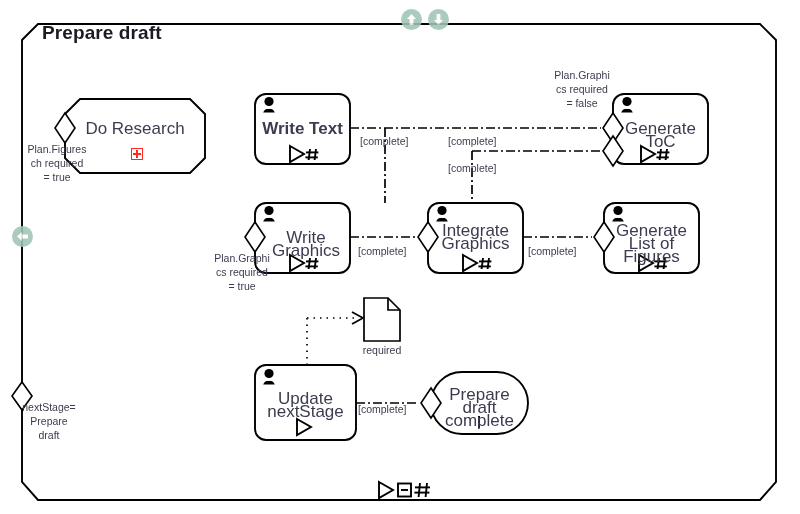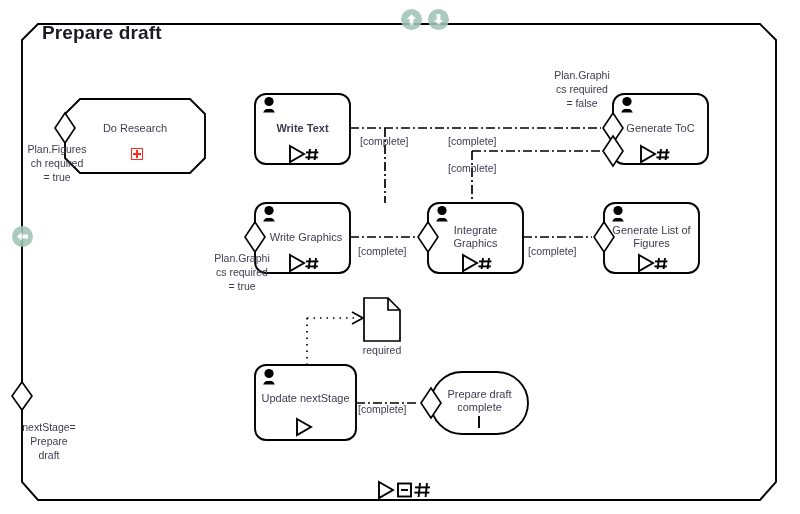--- a/index.html
+++ b/index.html
@@ -29,21 +29,21 @@
     left: 42px;
     top: 22px;
     font-size: 19px;
     font-weight: bold;
     color: #1b1b24;
     letter-spacing: 0.1px;
     white-space: nowrap;
   }
   .node-label {
     position: absolute;
-    font-size: 11px;
+    font-size: 17px;
     color: #3c3c50;
     text-align: center;
     line-height: 13px;
     white-space: pre-line;
     pointer-events: none;
   }
   .guard-label {
     position: absolute;
     font-size: 10.5px;
     color: #3c3c50;
@@ -276,21 +276,21 @@
 
   <div class="guard-label" style="left:14px; top:142px; width:86px;">Plan.Figures
 ch required
 = true</div>
   <div class="guard-label" style="left:199px; top:251px; width:86px;">Plan.Graphi
 cs required
 = true</div>
   <div class="guard-label" style="left:541px; top:68px; width:82px;">Plan.Graphi
 cs required
 = false</div>
-  <div class="guard-label" style="left:8px; top:420px; width:82px;">nextStage=
+  <div class="guard-label" style="left:8px; top:400px; width:82px;">nextStage=
 Prepare
 draft</div>
 
   <div class="edge-label" style="left:360px; top:135px;">[complete]</div>
   <div class="edge-label" style="left:448px; top:135px;">[complete]</div>
   <div class="edge-label" style="left:448px; top:162px;">[complete]</div>
   <div class="edge-label" style="left:358px; top:245px;">[complete]</div>
   <div class="edge-label" style="left:528px; top:245px;">[complete]</div>
   <div class="edge-label" style="left:358px; top:403px;">[complete]</div>
 

